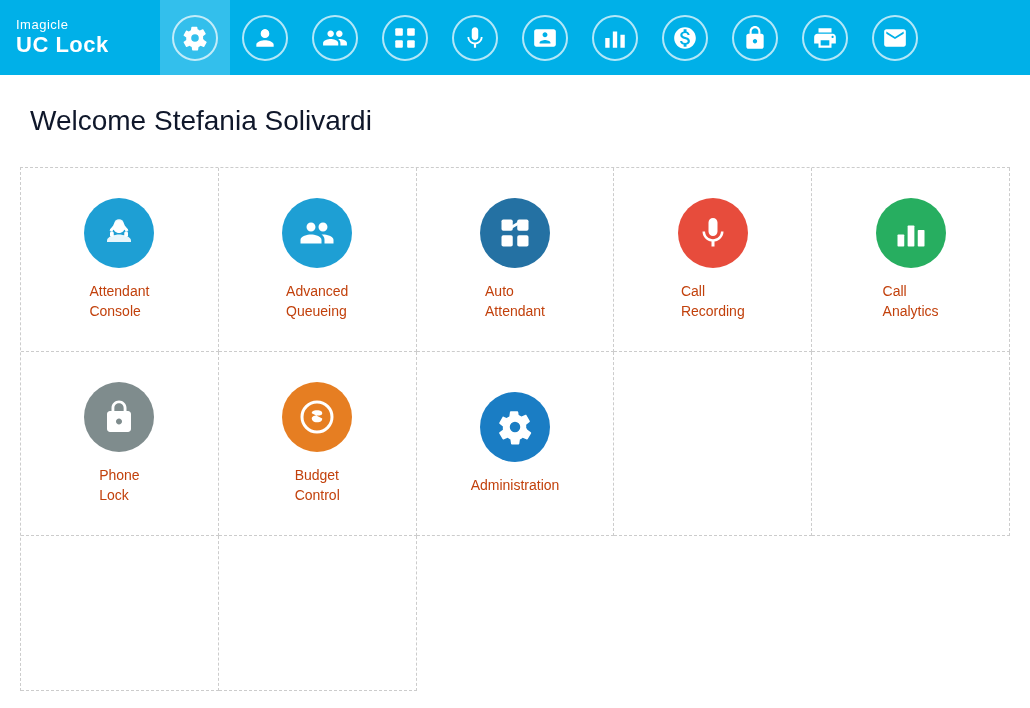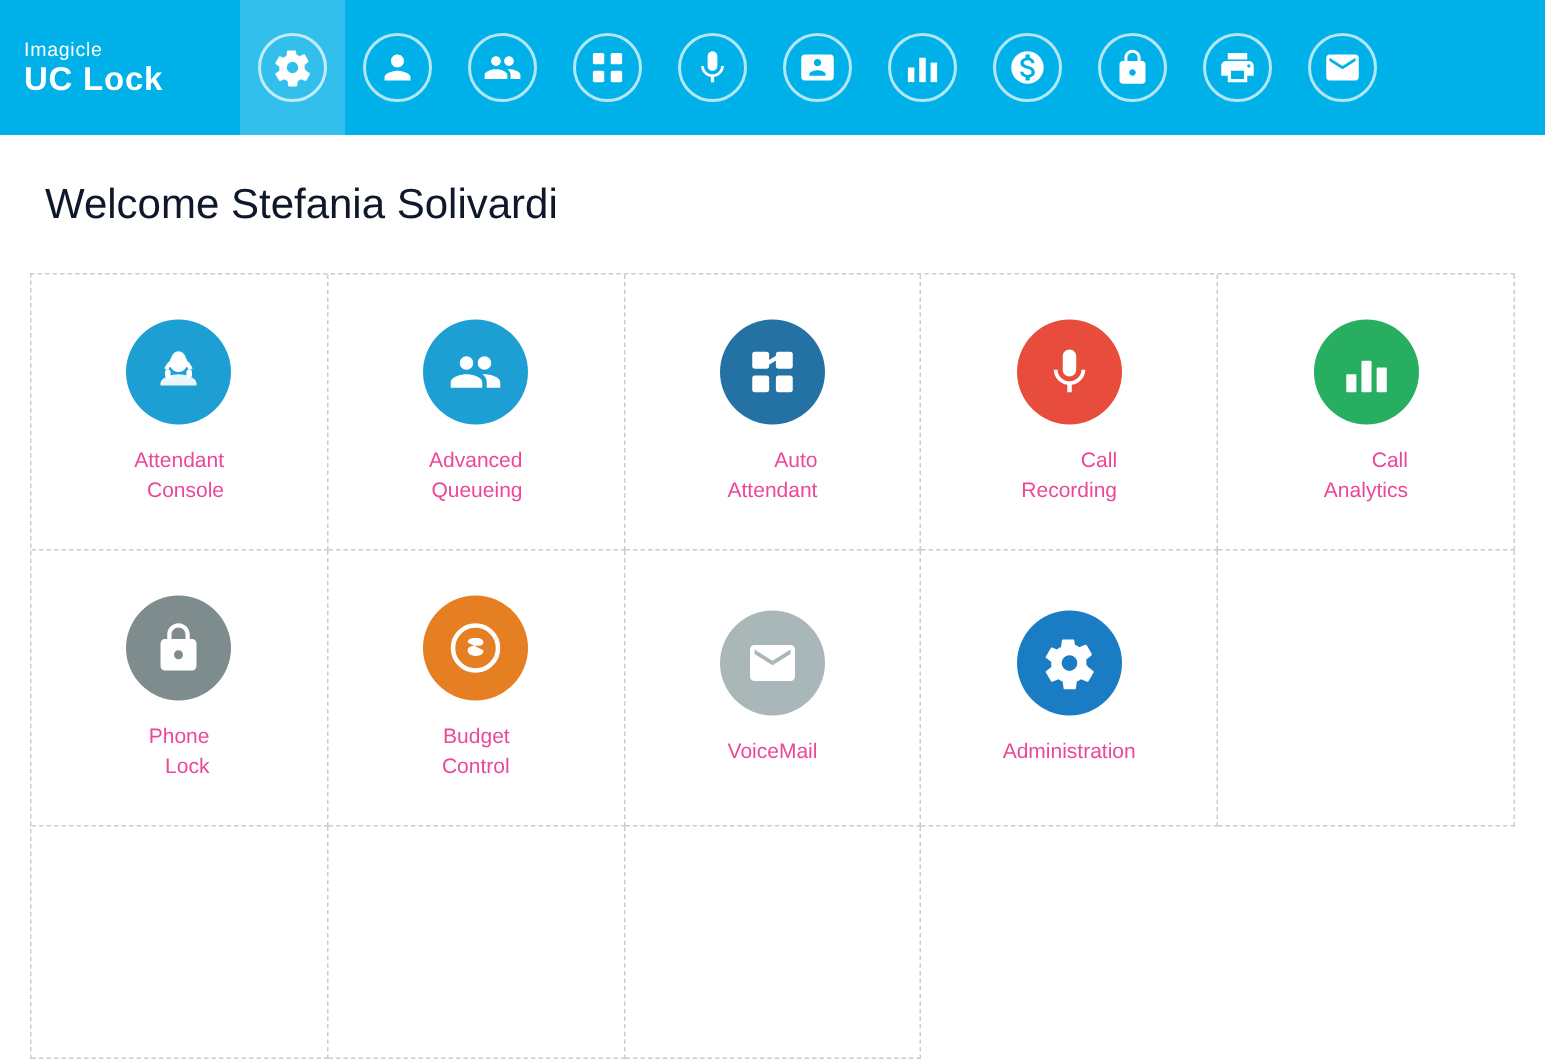--- a/index.html
+++ b/index.html
@@ -1,21 +1,21 @@
 <!DOCTYPE html>
 <html><head>
   <meta charset="utf-8">
   <style>
     * { box-sizing: border-box; margin: 0; padding: 0; }
     body { font-family: 'Segoe UI', Arial, sans-serif; background: #f5f5f5; min-height: 708px; width: 1030px; overflow-x: hidden; }
 
     
     .header {
       background: #00b0e8;
-      height: 90px;
+      height: 75px;
       display: flex;
       align-items: center;
       padding: 0 16px;
       gap: 10px;
     }
     .logo-area {
       display: flex;
       flex-direction: column;
       color: white;
       margin-right: 24px;
@@ -85,23 +85,23 @@
       height: 70px;
       border-radius: 50%;
       display: flex;
       align-items: center;
       justify-content: center;
       margin-bottom: 14px;
       font-size: 28px;
       color: white;
     }
     .app-label {
-      color: #ec4899;
+      color: #c2410c;
       font-size: 14px;
-      text-align: right;
+      text-align: left;
       line-height: 1.4;
     }
 
     
     .ic-blue-medium { background: #1e9fd4; }
     .ic-red { background: #e74c3c; }
     .ic-green-dark { background: #5dab3e; }
     .ic-green-mid { background: #27ae60; }
     .ic-orange { background: #e67e22; }
     .ic-gray { background: #7f8c8d; }
@@ -297,28 +297,20 @@
       <div class="app-icon ic-orange">
         <svg width="36" height="36" viewBox="0 0 24 24" fill="white">
           <circle cx="12" cy="12" r="10" fill="none" stroke="white" stroke-width="2"></circle>
           <path d="M12 6v1.5M12 16.5V18M8.5 9.5c0-1.1.9-2 3.5-2s3.5.9 3.5 2-.9 1.5-3.5 1.5S8.5 12 8.5 13s.9 2.5 3.5 2.5 3.5-.9 3.5-2.5"></path>
         </svg>
       </div>
       <div class="app-label">Budget<br>Control</div>
     </div>
 
 
-    <div class="app-cell">
-      <div class="app-icon ic-gray-light">
-        <svg width="36" height="36" viewBox="0 0 24 24" fill="white">
-          <path d="M20 4H4c-1.1 0-2 .9-2 2v12c0 1.1.9 2 2 2h16c1.1 0 2-.9 2-2V6c0-1.1-.9-2-2-2zm0 4l-8 5-8-5V6l8 5 8-5v2z"></path>
-        </svg>
-      </div>
-      <div class="app-label">VoiceMail</div>
-    </div>
 
     <div class="app-cell">
       <div class="app-icon" style="background:#1a7dc4;">
         <svg width="36" height="36" viewBox="0 0 24 24" fill="white">
           <path d="M12 15.5A3.5 3.5 0 018.5 12 3.5 3.5 0 0112 8.5a3.5 3.5 0 013.5 3.5 3.5 3.5 0 01-3.5 3.5m7.43-2.92c.04-.34.07-.69.07-1.08s-.03-.74-.07-1.08l2.3-1.8c.21-.16.27-.45.13-.69l-2.19-3.79c-.13-.24-.42-.32-.66-.24l-2.72 1.1c-.57-.44-1.18-.8-1.86-1.07L14.14 2c-.05-.26-.28-.45-.56-.45h-4.38c-.27 0-.5.19-.56.45l-.41 2.93c-.68.27-1.29.63-1.86 1.07L4.37 5.1c-.24-.09-.53 0-.66.24L1.52 9.12c-.14.24-.08.53.13.69l2.3 1.8c-.04.34-.07.69-.07 1.08s.03.74.07 1.08l-2.3 1.8c-.21.16-.27.45-.13.69l2.19 3.79c.13.24.42.32.66.24l2.72-1.1c.57.44 1.18.8 1.86 1.07l.41 2.93c.06.26.29.45.56.45h4.38c.27 0 .5-.19.56-.45l.41-2.93c.68-.27 1.29-.63 1.86-1.07l2.72 1.1c.24.09.53 0 .66-.24l2.19-3.79c.14-.24.08-.53-.13-.69l-2.3-1.8z"></path>
         </svg>
       </div>
       <div class="app-label">Administration</div>
     </div>
 

